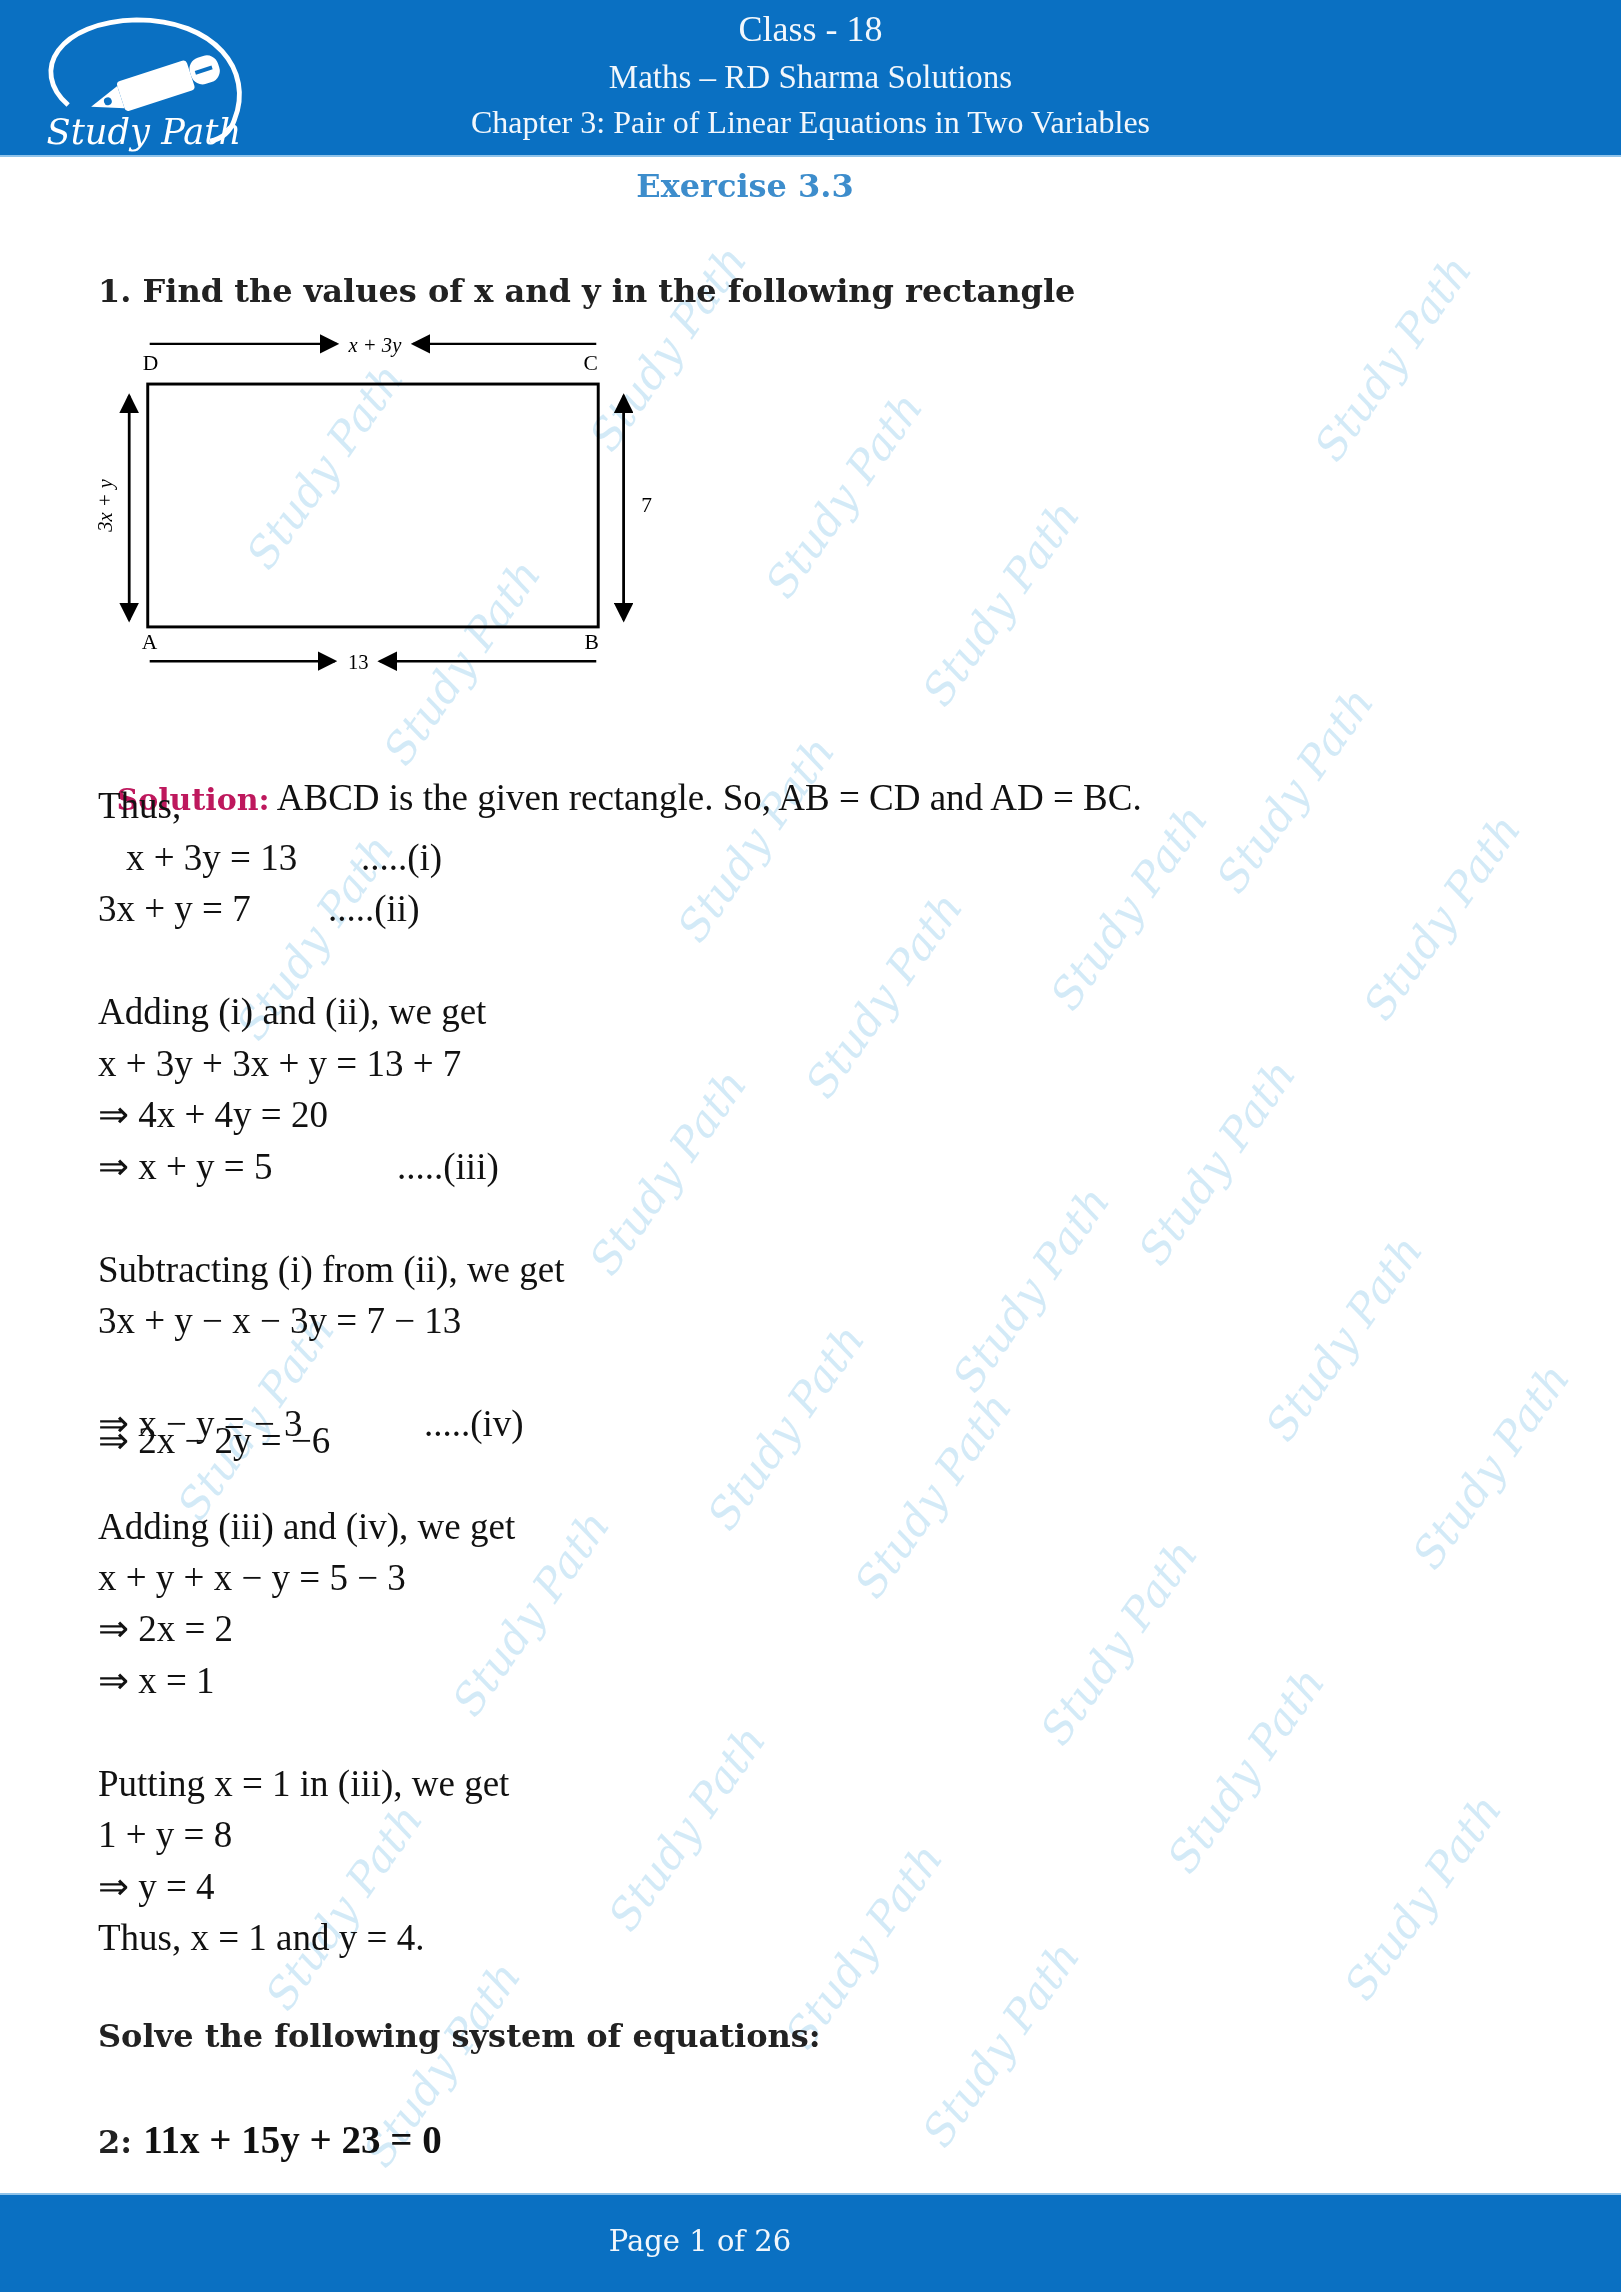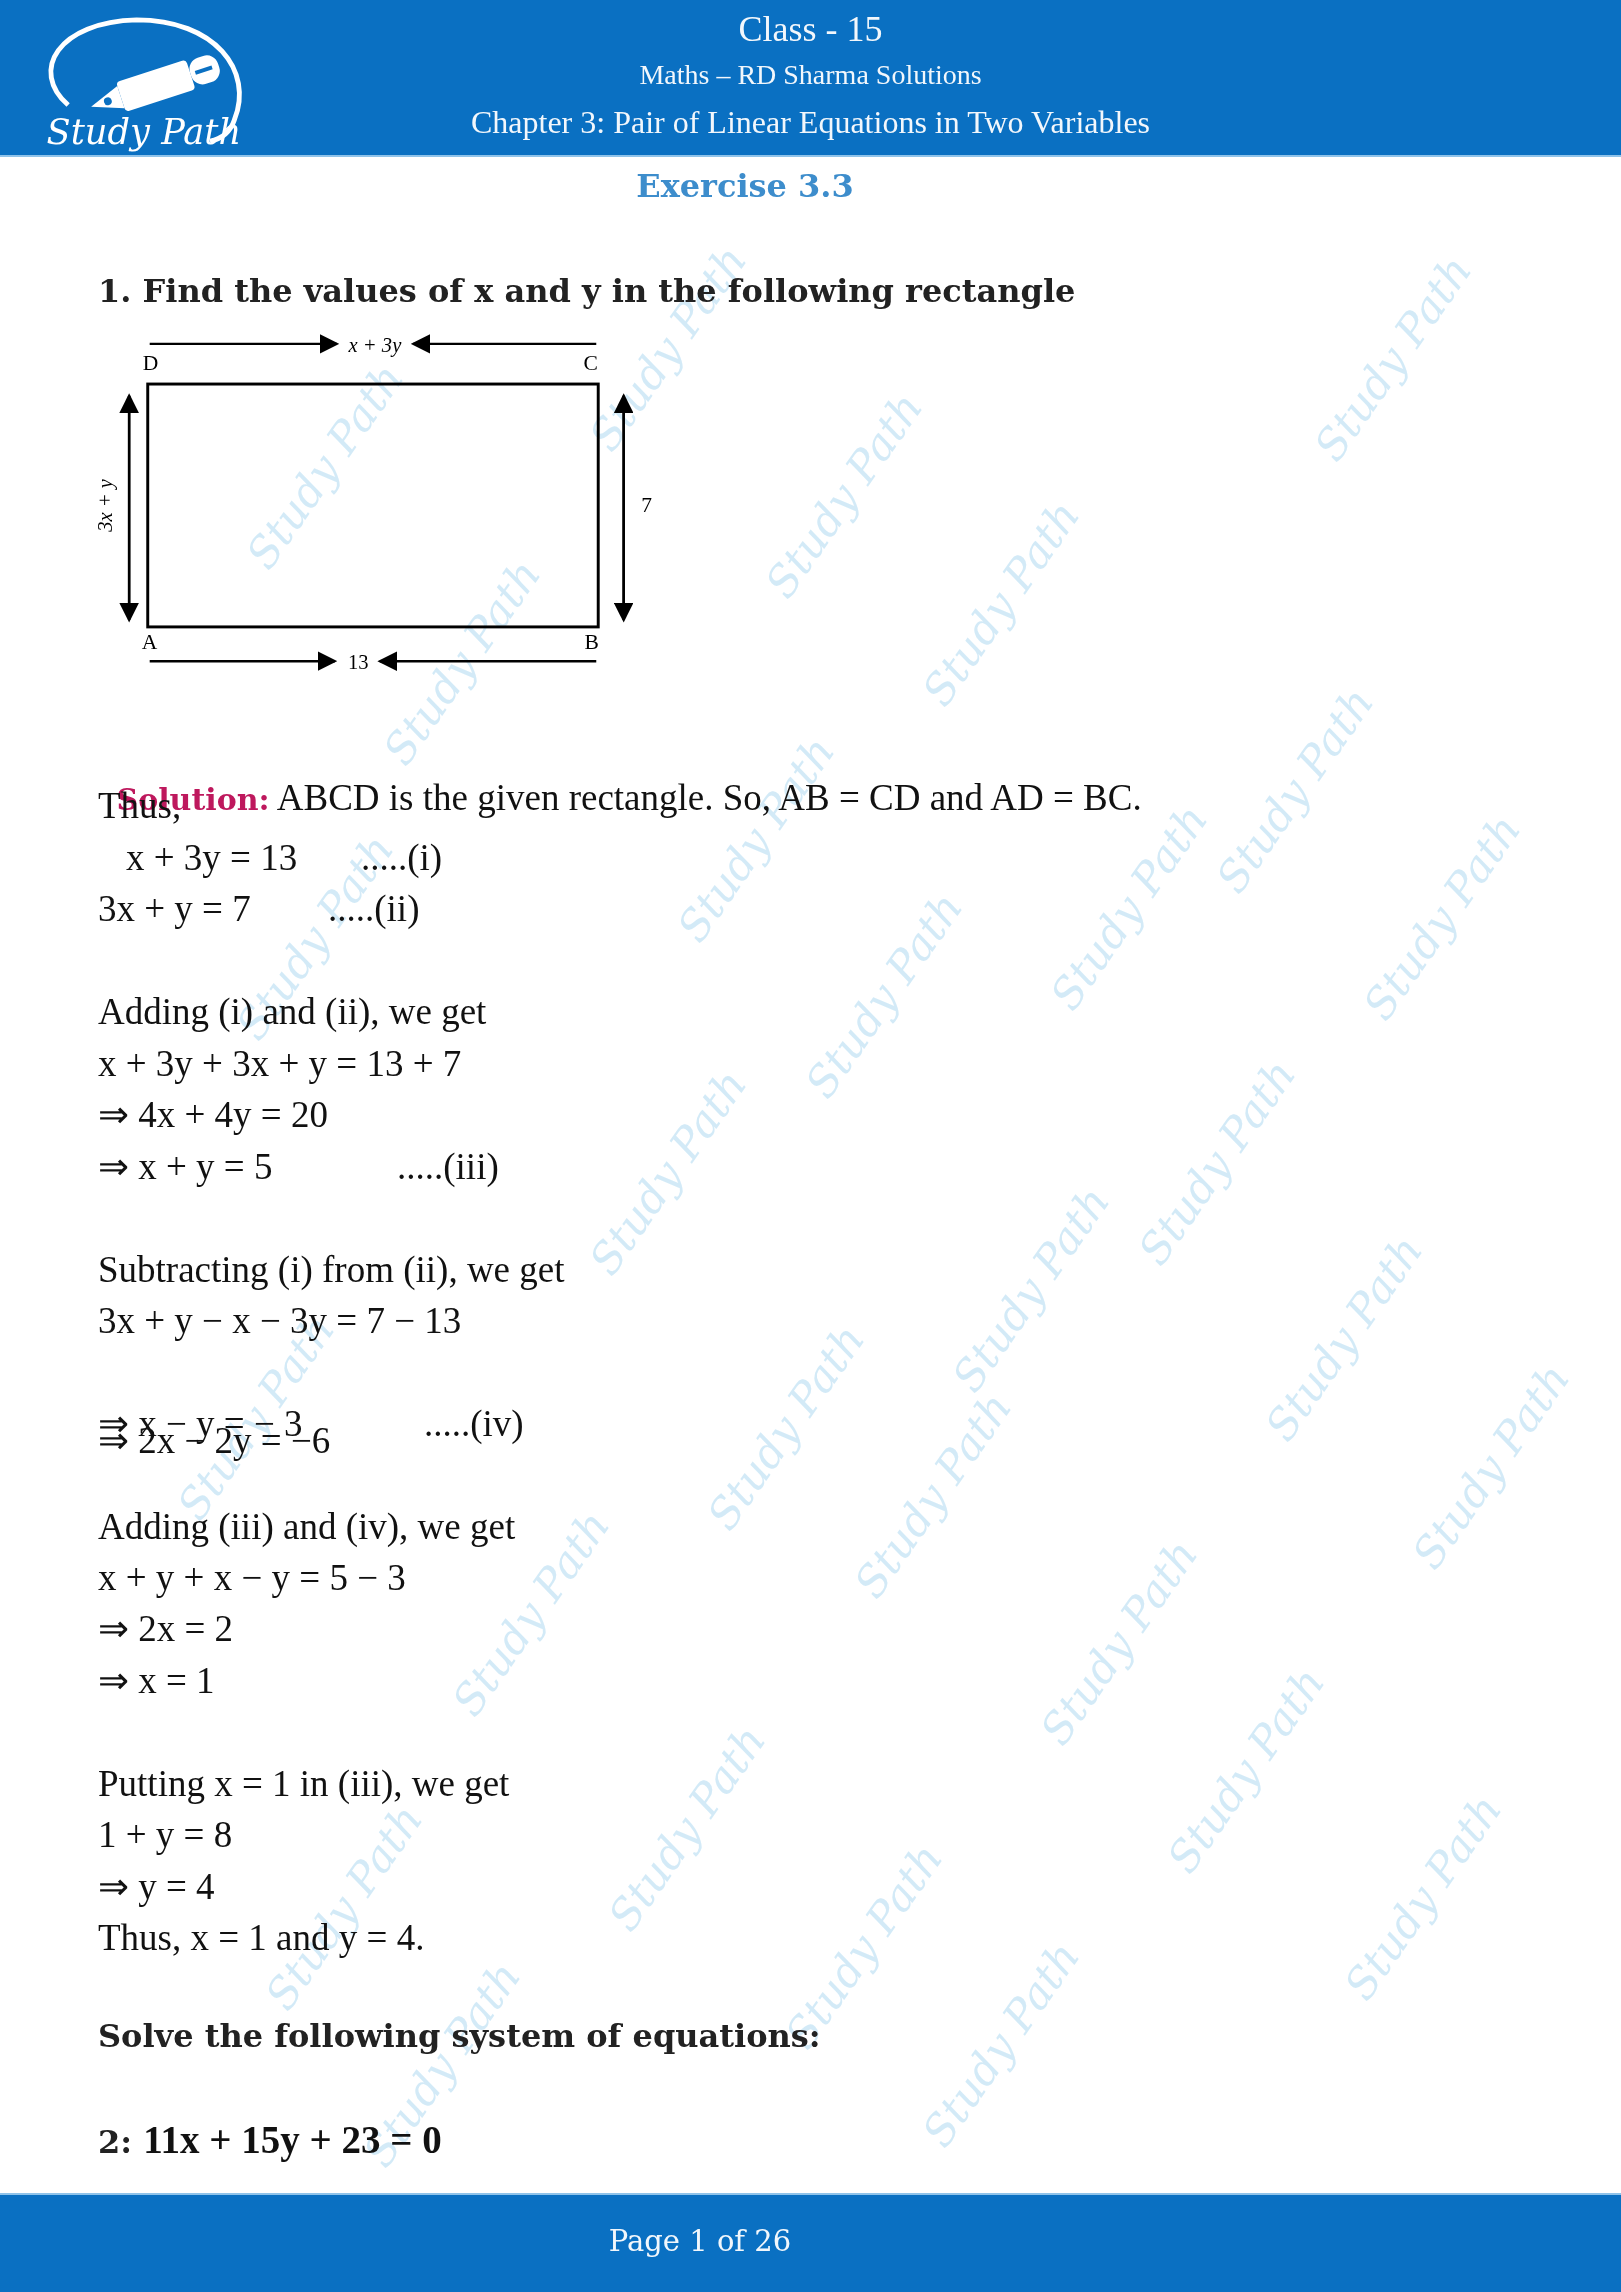--- a/index.html
+++ b/index.html
@@ -14,21 +14,21 @@
     background: #0a70c2;
     border-bottom: 2.9px solid #8fc3ea;
     box-sizing: border-box;
   }
   .logo { position: absolute; left: 29px; top: 11.8px; width: 225px; height: 142px; }
   .hdr-line {
     position: absolute; left: 0; width: 1621px; text-align: center;
     color: #f2f7fc; font-family: "Liberation Serif", serif;
   }
   .hdr-class { top: 7.8px; font-size: 36px; }
-  .hdr-subject { top: 59px; font-size: 28px; }
+  .hdr-subject { top: 59px; font-size: 33px; }
   .hdr-chapter { top: 104px; font-size: 32px; }
 
   .exercise-title {
     position: absolute; left: 0; width: 1490px; top: 167px; text-align: center;
     font-family: "DejaVu Serif", serif; font-weight: bold; font-size: 32px;
     color: #3d8dcc;
   }
 
   .watermark {
     position: absolute; color: #c5e4f5; font-family: "DejaVu Serif", serif;
@@ -70,21 +70,21 @@
     <path d="M40 95 C 0 60, 30 10, 110 8 C 190 8, 230 60, 210 110 C 205 125, 195 130, 185 132" fill="none" stroke="#fff" stroke-width="5"></path>
     <g transform="rotate(-18 120 70)">
       <polygon points="58,78 90,66 90,90" fill="#fff"></polygon>
       <rect x="90" y="62" width="75" height="32" rx="4" fill="#fff"></rect>
       <rect x="165" y="64" width="30" height="28" rx="12" fill="#fff"></rect>
       <line x1="170" y1="78" x2="188" y2="78" stroke="#0a70c2" stroke-width="4"></line>
       <circle cx="76" cy="78" r="4" fill="#0a70c2"></circle>
     </g>
     <text x="18" y="135" fill="#fff" font-family="DejaVu Serif, serif" font-style="italic" font-size="36">Study Path</text>
   </svg>
-  <div class="hdr-line hdr-class">Class - 15</div>
+  <div class="hdr-line hdr-class">Class - 18</div>
   <div class="hdr-line hdr-subject">Maths – RD Sharma Solutions</div>
   <div class="hdr-line hdr-chapter">Chapter 3: Pair of Linear Equations in Two Variables</div>
 </div>
 
 <div class="exercise-title">Exercise 3.3</div>
 
 <div>
   <div class="watermark" style="left:206px;top:441px;">Study Path</div>
   <div class="watermark" style="left:549px;top:323px;">Study Path</div>
   <div class="watermark" style="left:882px;top:578px;">Study Path</div>

